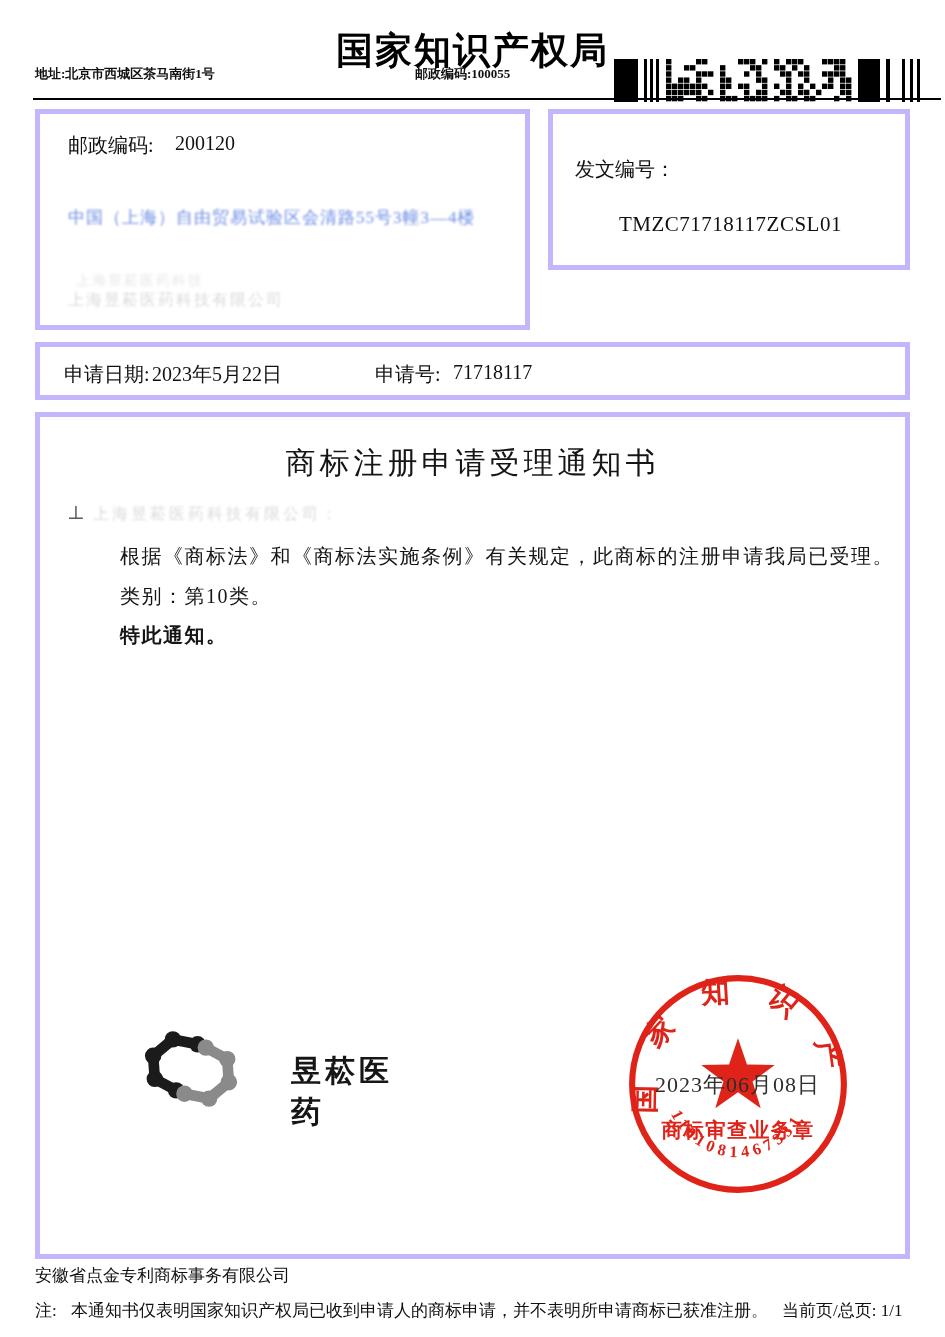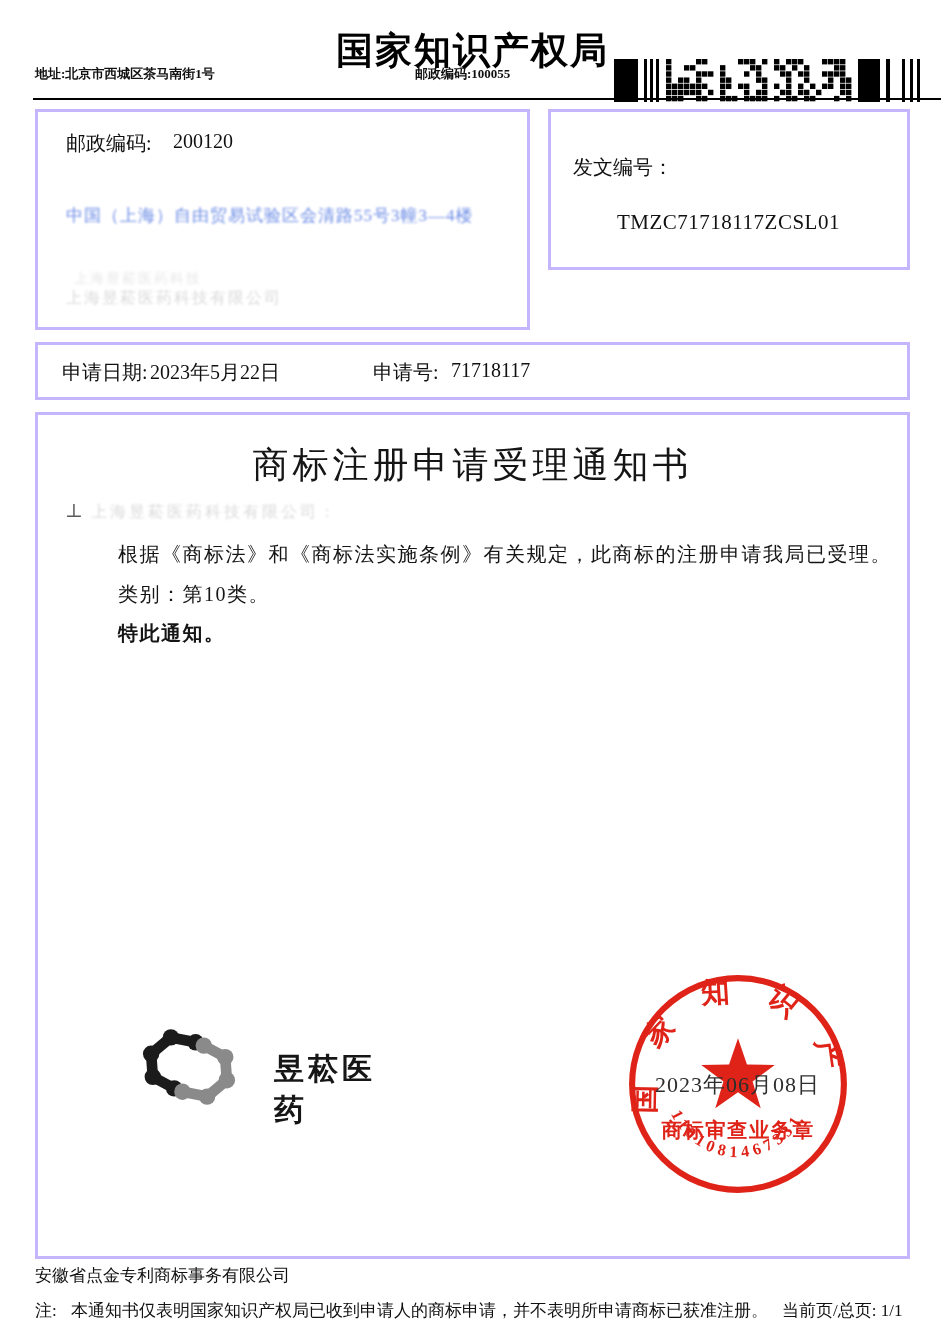--- a/index.html
+++ b/index.html
@@ -9,32 +9,32 @@
     position:relative; width:945px; height:1337px; margin:12px auto;
     background:#fff; overflow:hidden;border-radius:8px;
   }
   .abs { position:absolute; }
   .doc-title {
     left:0; right:0; top:14px; text-align:center;
     font-size:37px; font-weight:bold; letter-spacing:2px; color:#000;
   }
   .addr-row { font-size:13px; color:#111; top:53px;font-weight:bold; }
   .hdr-divider { left:33px; width:908px; top:86px; height:2px; background:#000; }
-  .box { border:3px solid #c4b5fd; background:#fff; }
+  .box { border:5px solid #c4b5fd; background:#fff; }
   .recipient-box { left:35px; top:97px; width:495px; height:221px; }
   .docnum-box  { left:548px; top:97px; width:362px; height:161px; }
   .appbar-box  { left:35px; top:330px; width:875px; height:58px; }
   .main-box    { left:35px; top:400px; width:875px; height:847px; }
   .label-20 { font-size:20px; color:#111; }
   .faded1 { color:#1d4ed8; opacity:.65; filter:blur(0.8px); }
   .faded2 { color:#b5b5b5; opacity:.5; filter:blur(1.3px); }
   .faded3 { color:#c2c2c2; opacity:.42; filter:blur(1.6px); }
   .notice-title {
     left:0; right:0; top:26px; text-align:center;
-    font-size:36px; letter-spacing:4px; color:#151515;
+    font-size:30px; letter-spacing:4px; color:#151515;
   }
   .body-line { font-size:20px; letter-spacing:1.5px; color:#151515; }
   .tack { color:#4a4a4a; font-size:19px; margin-right:8px; filter:none; opacity:.9; }
   .logo-text { font-size:30px; font-weight:bold; letter-spacing:4px; color:#161616;
                font-family:"Liberation Sans","DejaVu Sans",sans-serif; }
   .seal-wrap { left:626px; top:960px; width:224px; height:224px; }
   .seal-date { left:655px; top:1058px; width:190px; font-size:22px; color:#2e2e2e;
                letter-spacing:1px; z-index:5; }
   .agent-line { left:35px; top:1252px; font-size:17px; color:#111; }
   .note-row { top:1287px; font-size:17px; color:#111; }
@@ -224,21 +224,21 @@
           <path d="M 54 76 L 84 82 L 108 62 L 106 34 L 80 20"></path>
         </g>
         <g fill="#8a8a8a">
           <circle cx="54" cy="76" r="10"></circle>
             <circle cx="84" cy="82" r="10"></circle>
           <circle cx="108" cy="62" r="10"></circle>
             <circle cx="106" cy="34" r="10"></circle>
           <circle cx="80" cy="20" r="10"></circle>
         </g>
       </svg>
-      <span class="logo-text abs" style="left:136px; top:20px;">昱菘医药</span>
+      <span class="logo-text abs" style="left:151px; top:20px;">昱菘医药</span>
     </div>
   </div>
 
   <div class="abs seal-wrap">
     <svg width="224" height="224" viewBox="0 0 220 220">
       <defs>
         <path id="ringPath" d="M 39 151 A 82 82 0 1 1 181 151" fill="none"></path>
         <path id="serialPath" d="M 42 133.5 A 72 72 0 0 0 178 133.5" fill="none"></path>
       </defs>
       <circle cx="110" cy="110" r="104" fill="none" stroke="#df2318" stroke-width="6"></circle>

